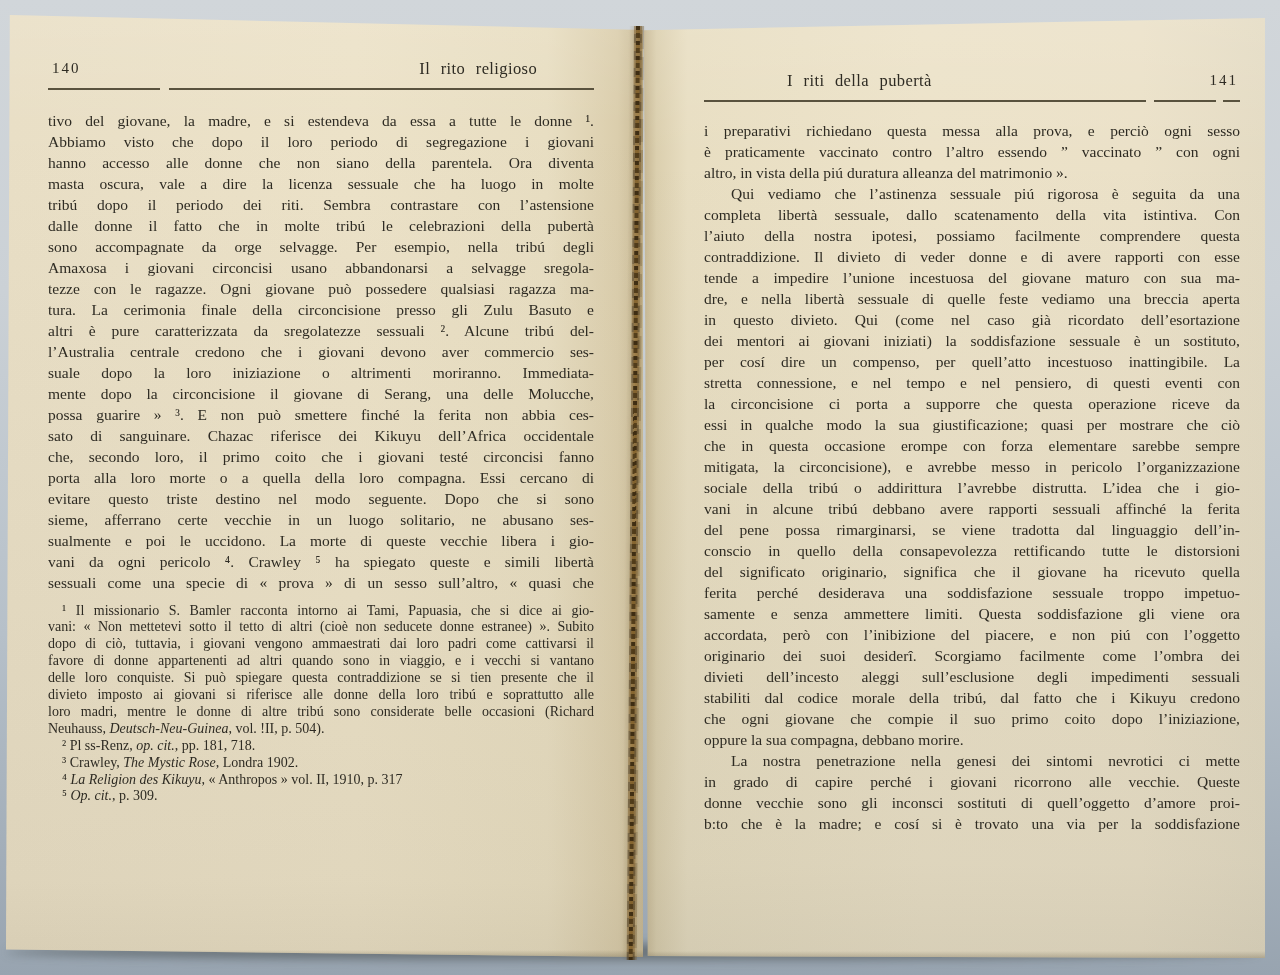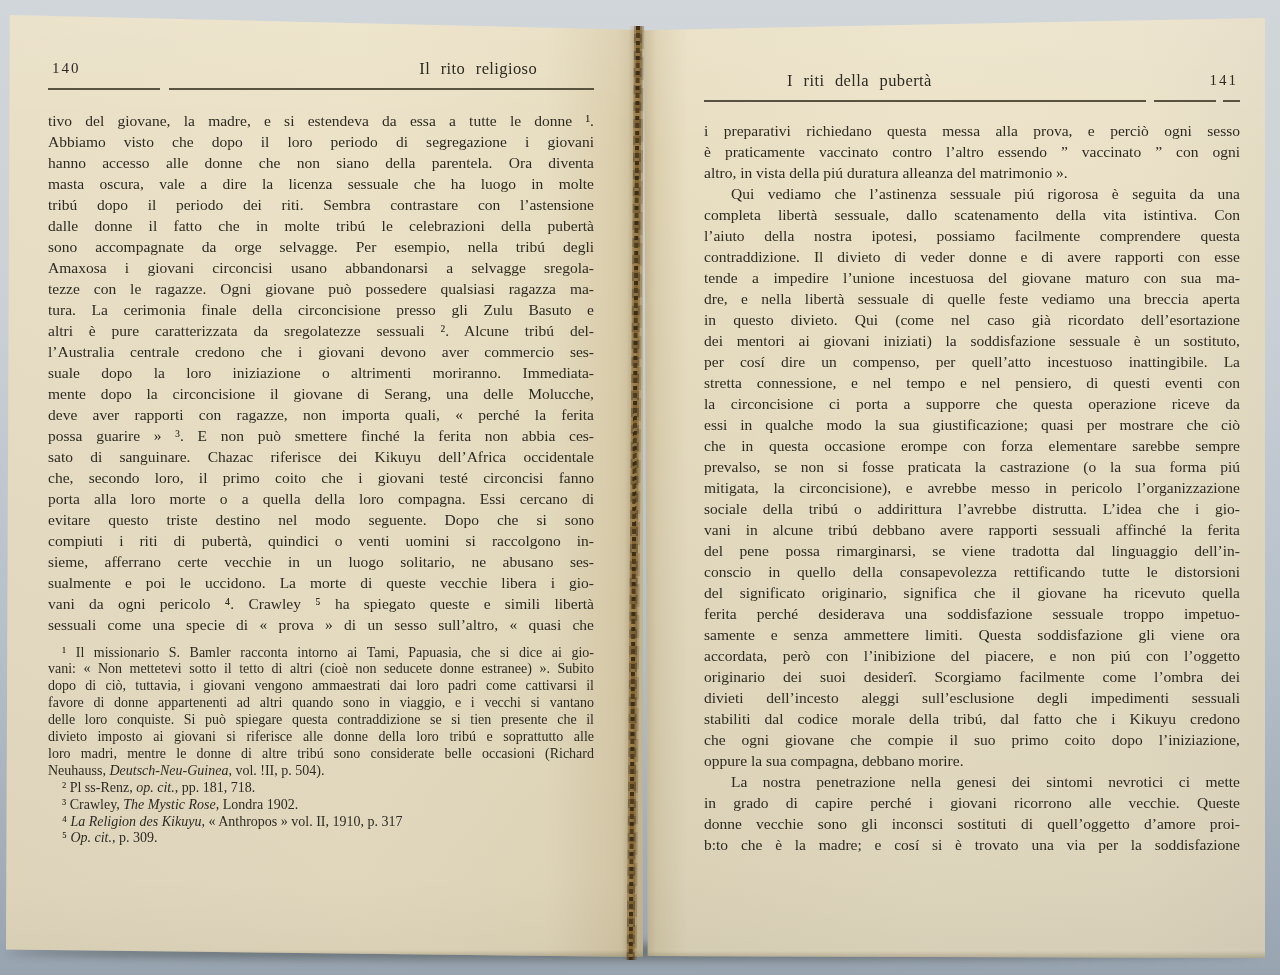--- a/index.html
+++ b/index.html
@@ -98,27 +98,25 @@
           <div class="bl"><span>tribú dopo il periodo dei riti. Sembra contrastare con l’astensione</span></div>
           <div class="bl"><span>dalle donne il fatto che in molte tribú le celebrazioni della pubertà</span></div>
           <div class="bl"><span>sono accompagnate da orge selvagge. Per esempio, nella tribú degli</span></div>
           <div class="bl"><span>Amaxosa i giovani circoncisi usano abbandonarsi a selvagge sregola-</span></div>
           <div class="bl"><span>tezze con le ragazze. Ogni giovane può possedere qualsiasi ragazza ma-</span></div>
           <div class="bl"><span>tura. La cerimonia finale della circoncisione presso gli Zulu Basuto e</span></div>
           <div class="bl"><span>altri è pure caratterizzata da sregolatezze sessuali ². Alcune tribú del-</span></div>
           <div class="bl"><span>l’Australia centrale credono che i giovani devono aver commercio ses-</span></div>
           <div class="bl"><span>suale dopo la loro iniziazione o altrimenti moriranno. Immediata-</span></div>
           <div class="bl"><span>mente dopo la circoncisione il giovane di Serang, una delle Molucche,</span></div>
-          <div class="bl"><span>deve aver rapporti con ragazze, non importa quali, « perché la ferita</span></div>
           <div class="bl"><span>possa guarire » ³. E non può smettere finché la ferita non abbia ces-</span></div>
           <div class="bl"><span>sato di sanguinare. Chazac riferisce dei Kikuyu dell’Africa occidentale</span></div>
           <div class="bl"><span>che, secondo loro, il primo coito che i giovani testé circoncisi fanno</span></div>
           <div class="bl"><span>porta alla loro morte o a quella della loro compagna. Essi cercano di</span></div>
           <div class="bl"><span>evitare questo triste destino nel modo seguente. Dopo che si sono</span></div>
-          <div class="bl"><span>compiuti i riti di pubertà, quindici o venti uomini si raccolgono in-</span></div>
           <div class="bl"><span>sieme, afferrano certe vecchie in un luogo solitario, ne abusano ses-</span></div>
           <div class="bl"><span>sualmente e poi le uccidono. La morte di queste vecchie libera i gio-</span></div>
           <div class="bl"><span>vani da ogni pericolo ⁴. Crawley ⁵ ha spiegato queste e simili libertà</span></div>
           <div class="bl"><span>sessuali come una specie di « prova » di un sesso sull’altro, « quasi che</span></div>
         </div>
       <div class="fnblock">
           <div class="fn in"><span>¹ Il missionario S. Bamler racconta intorno ai Tami, Papuasia, che si dice ai gio-</span></div>
           <div class="fn"><span>vani: « Non mettetevi sotto il tetto di altri (cioè non seducete donne estranee) ». Subito</span></div>
           <div class="fn"><span>dopo di ciò, tuttavia, i giovani vengono ammaestrati dai loro padri come cattivarsi il</span></div>
           <div class="fn"><span>favore di donne appartenenti ad altri quando sono in viaggio, e i vecchi si vantano</span></div>
@@ -151,21 +149,20 @@
           <div class="bl"><span>contraddizione. Il divieto di veder donne e di avere rapporti con esse</span></div>
           <div class="bl"><span>tende a impedire l’unione incestuosa del giovane maturo con sua ma-</span></div>
           <div class="bl"><span>dre, e nella libertà sessuale di quelle feste vediamo una breccia aperta</span></div>
           <div class="bl"><span>in questo divieto. Qui (come nel caso già ricordato dell’esortazione</span></div>
           <div class="bl"><span>dei mentori ai giovani iniziati) la soddisfazione sessuale è un sostituto,</span></div>
           <div class="bl"><span>per cosí dire un compenso, per quell’atto incestuoso inattingibile. La</span></div>
           <div class="bl"><span>stretta connessione, e nel tempo e nel pensiero, di questi eventi con</span></div>
           <div class="bl"><span>la circoncisione ci porta a supporre che questa operazione riceve da</span></div>
           <div class="bl"><span>essi in qualche modo la sua giustificazione; quasi per mostrare che ciò</span></div>
           <div class="bl"><span>che in questa occasione erompe con forza elementare sarebbe sempre</span></div>
-          <div class="bl"><span>prevalso, se non si fosse praticata la castrazione (o la sua forma piú</span></div>
           <div class="bl"><span>mitigata, la circoncisione), e avrebbe messo in pericolo l’organizzazione</span></div>
           <div class="bl"><span>sociale della tribú o addirittura l’avrebbe distrutta. L’idea che i gio-</span></div>
           <div class="bl"><span>vani in alcune tribú debbano avere rapporti sessuali affinché la ferita</span></div>
           <div class="bl"><span>del pene possa rimarginarsi, se viene tradotta dal linguaggio dell’in-</span></div>
           <div class="bl"><span>conscio in quello della consapevolezza rettificando tutte le distorsioni</span></div>
           <div class="bl"><span>del significato originario, significa che il giovane ha ricevuto quella</span></div>
           <div class="bl"><span>ferita perché desiderava una soddisfazione sessuale troppo impetuo-</span></div>
           <div class="bl"><span>samente e senza ammettere limiti. Questa soddisfazione gli viene ora</span></div>
           <div class="bl"><span>accordata, però con l’inibizione del piacere, e non piú con l’oggetto</span></div>
           <div class="bl"><span>originario dei suoi desiderî. Scorgiamo facilmente come l’ombra dei</span></div>

